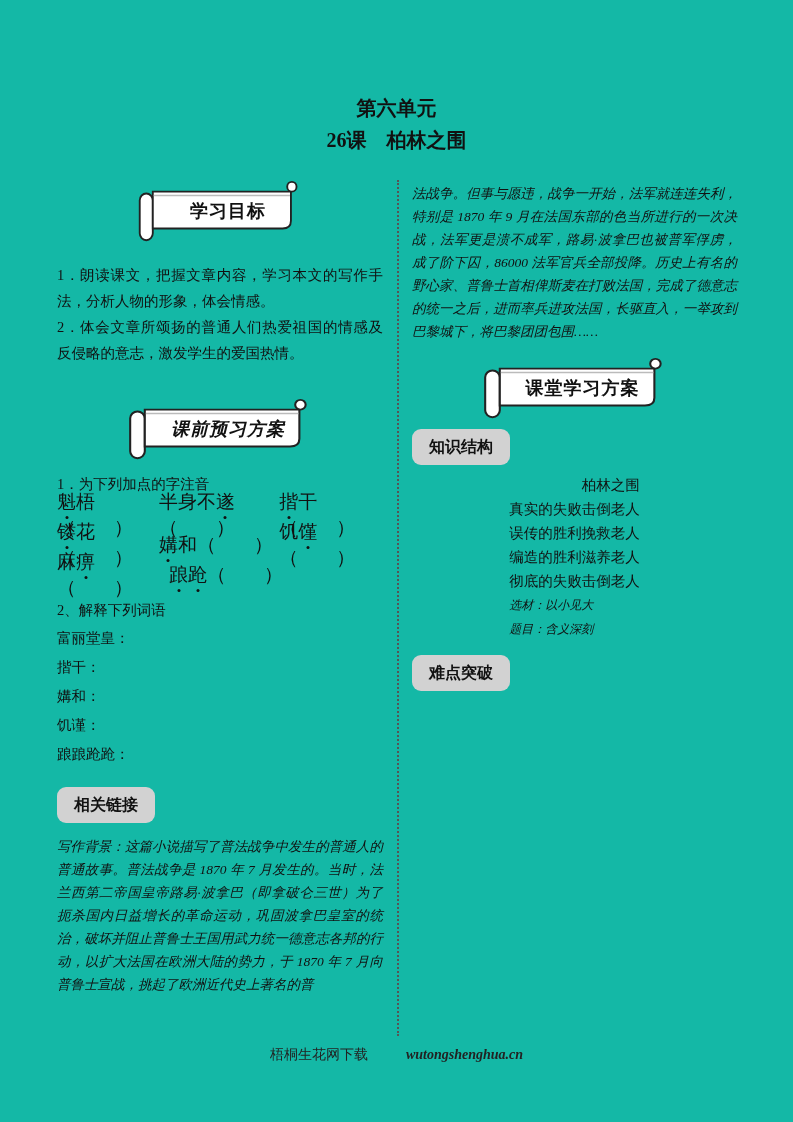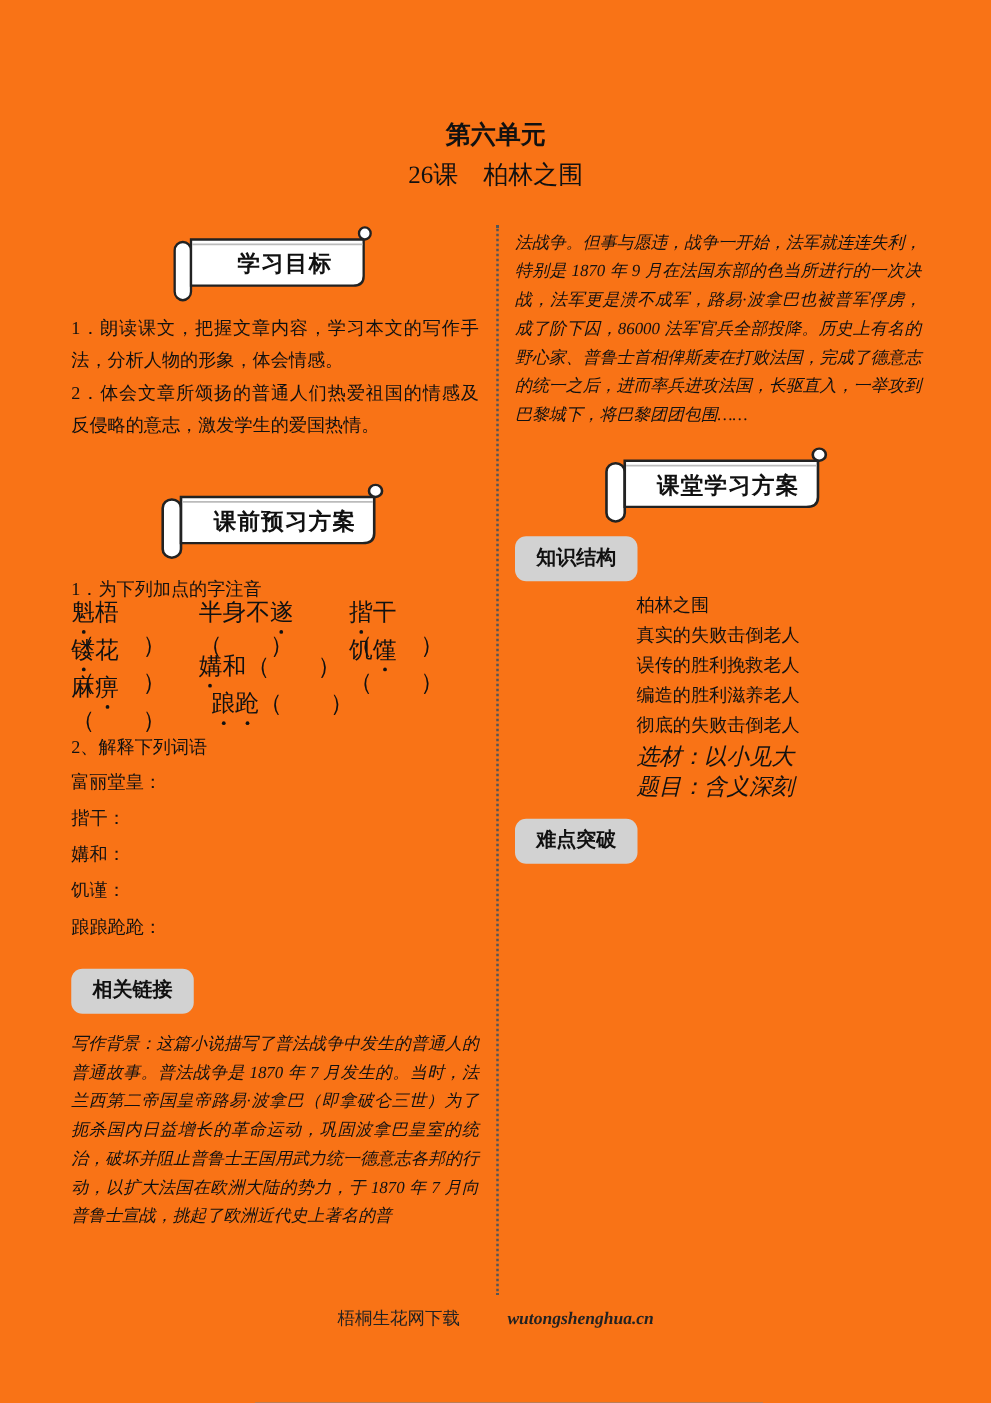--- a/index.html
+++ b/index.html
@@ -1,28 +1,28 @@
 <!DOCTYPE html>
 <html><head>
 <meta charset="utf-8">
 <style>
   html,body{margin:0;padding:0;background:#888;}
   .page{
     position:relative;
     width:793px;height:1122px;
     margin:0 auto;
-    background:#f97316;
+    background:#14b8a6;
     font-family:"Liberation Serif","DejaVu Serif",serif;
     color:#111;
     overflow:hidden;
   }
   
   .header{padding-top:94px;text-align:center;}
   .unit-title{font-size:20px;font-weight:bold;line-height:28px;}
-  .lesson-title{font-size:20px;font-weight:normal;line-height:28px;margin-top:4px;}
+  .lesson-title{font-size:20px;font-weight:bold;line-height:28px;margin-top:4px;}
 
   
   .columns{
     display:flex;
     margin:24px 56px 0 57px;
     position:relative;
   }
   .col{width:340px;}
   .col-left{padding-right:14px;box-sizing:border-box;}
   .col-right{padding-left:15px;box-sizing:border-box;}
@@ -53,22 +53,22 @@
     border-radius:9px;
     padding:8px 17px;
     font-family:"Liberation Sans","DejaVu Sans",sans-serif;
     font-weight:bold;font-size:16px;line-height:20px;
   }
 
   
   .song{font-size:14.5px;line-height:26px;text-align:justify;}
   .kai{font-style:italic;font-size:13.5px;line-height:23px;text-align:justify;}
   p{margin:0;}
-  .objectives{margin-top:4px;}
-  .mt-banner2{margin-top:30px;}
+  .objectives{margin-top:16px;}
+  .mt-banner2{margin-top:30px;font-style:italic;}
   .mt-box{margin-top:6px;}
   .q-label{margin-top:8px;font-size:14.5px;line-height:24px;}
   .pinyin-rows{margin-top:4px;}
   .pinyin-row{display:flex;height:30px;align-items:center;font-size:19px;}
   .pinyin-item:nth-child(1){width:112px;}
   .pinyin-item:nth-child(2){width:132px;}
   .dotted{position:relative;display:inline-block;}
   .dotted::after{
     content:"";position:absolute;left:50%;bottom:-4px;
     width:3px;height:3px;border-radius:50%;background:#111;
@@ -76,22 +76,22 @@
   }
   .definitions{margin-top:2px;}
   .definition-line{font-size:14.5px;line-height:29px;}
   .summary-q{margin-top:2px;font-size:14.5px;line-height:24px;}
   .mt-links{margin-top:18px;}
   .background-p{margin-top:12px;}
 
   .continuation{margin-top:4px;}
   .mt-banner3{margin-top:12px;}
   .structure{margin:8px auto 0 auto;width:max-content;font-size:14.5px;line-height:24px;}
-  .structure-title{text-align:left;}
-  .structure-note{font-style:italic;font-size:18px;}
+  .structure-title{text-align:right;}
+  .structure-note{font-style:italic;font-size:12px;}
   .mt-difficulty{margin-top:14px;}
   .qa{margin-top:6px;}
   .qa-q{font-size:14.5px;line-height:26px;}
   .analysis-label{
     font-style:normal;
     font-family:"Liberation Sans","DejaVu Sans",sans-serif;
     font-weight:bold;font-size:14.5px;
   }
 
   

